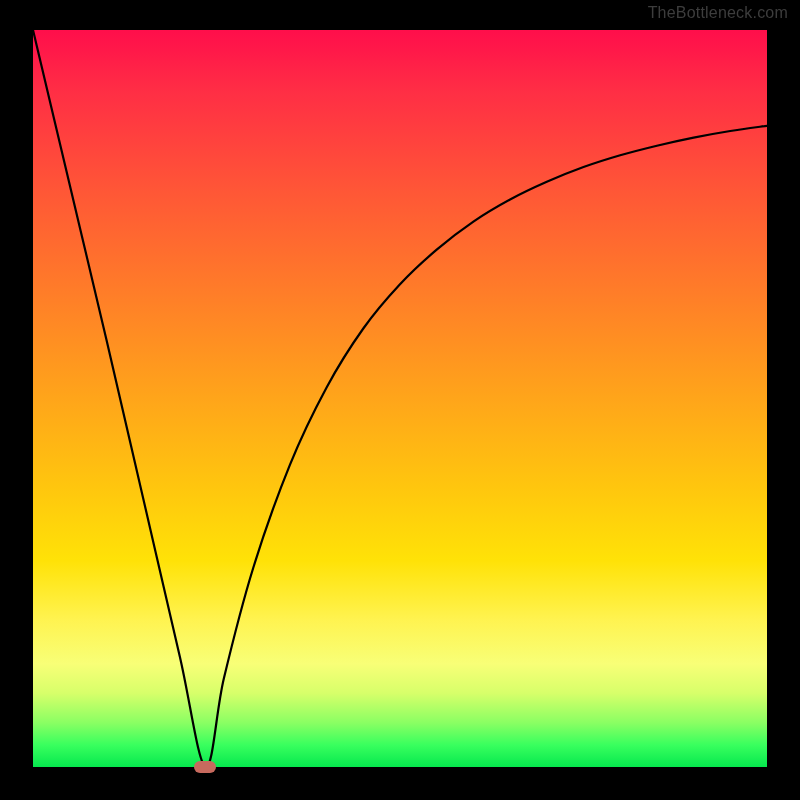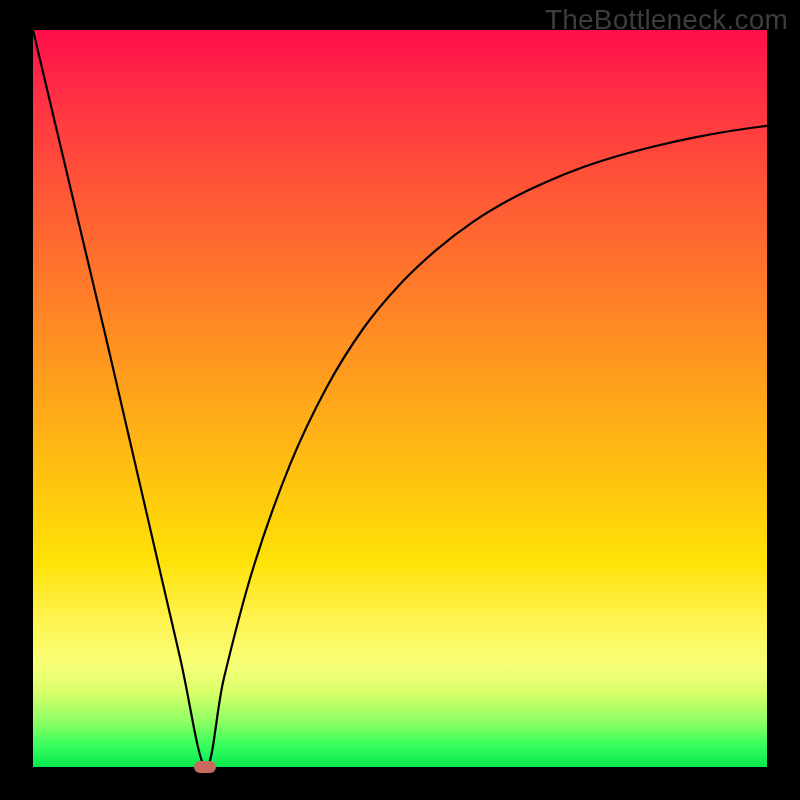--- a/index.html
+++ b/index.html
@@ -15,21 +15,21 @@
     position: relative;
     width: 800px;
     height: 800px;
     background: #000;
   }
   .watermark {
     position: absolute;
     top: 4px;
     right: 12px;
     color: #3d3d3d;
-    font-size: 28px;
+    font-size: 16px;
     font-weight: 500;
     letter-spacing: 0.2px;
     z-index: 10;
   }
   .plot-area {
     position: absolute;
     left: 33px;
     top: 30px;
     width: 734px;
     height: 737px;

